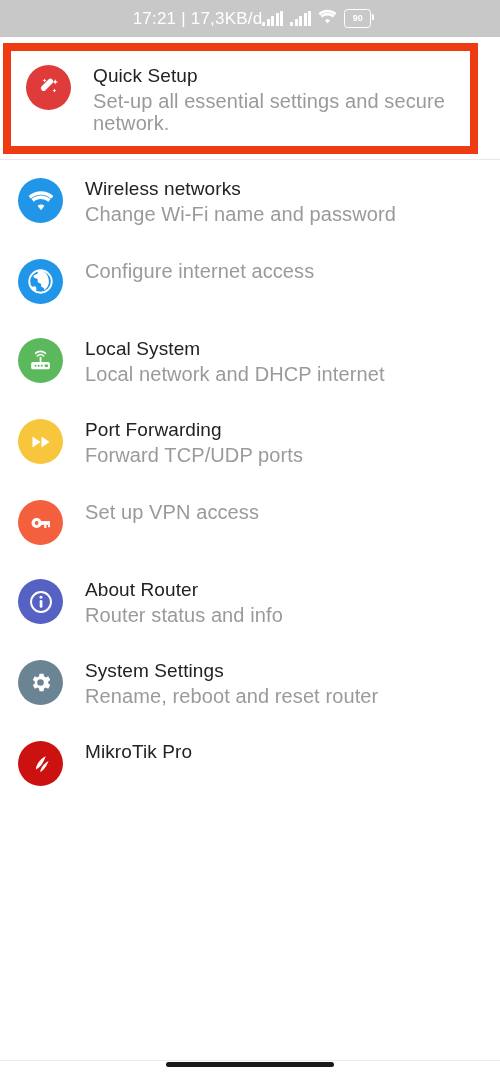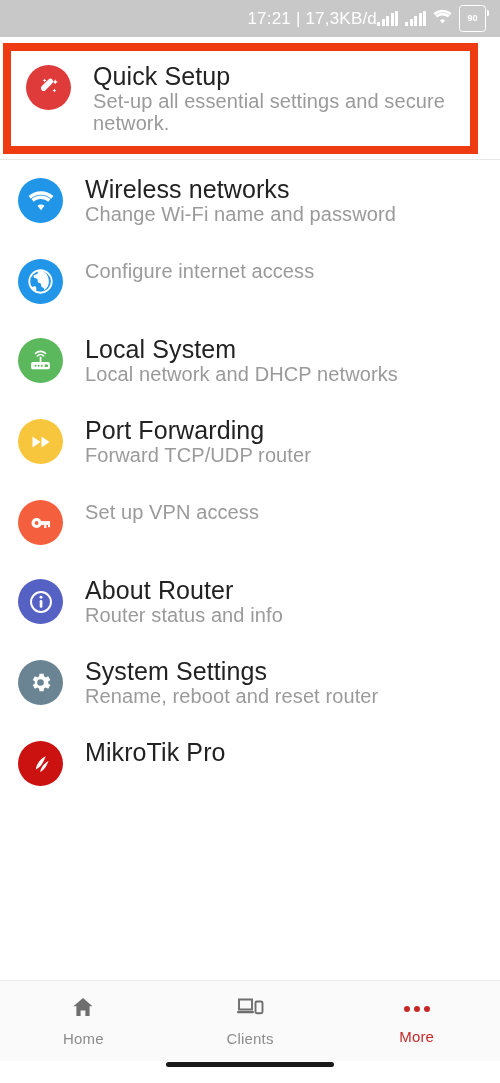--- a/index.html
+++ b/index.html
@@ -14,21 +14,21 @@
     overflow: hidden;
     position: relative;
   }
 
   
   .status-bar {
     height: 37px;
     background: #c8c8c8;
     display: flex;
     align-items: center;
-    justify-content: flex-end;
+    justify-content: center;
     padding: 0 14px 0 18px;
     box-sizing: border-box;
   }
   .status-left {
     font-size: 17px;
     color: #ffffff;
     letter-spacing: 0.2px;
     white-space: nowrap;
   }
   .status-right {
@@ -48,21 +48,21 @@
     background: #ffffff;
     border-radius: 0.5px;
   }
   .sig-bars i:nth-child(1) { height: 4px; }
   .sig-bars i:nth-child(2) { height: 7px; }
   .sig-bars i:nth-child(3) { height: 10px; }
   .sig-bars i:nth-child(4) { height: 13px; }
   .sig-bars i:nth-child(5) { height: 15px; }
   .battery {
     width: 27px;
-    height: 27px;
+    height: 19px;
     border: 1.6px solid #ffffff;
     border-radius: 3.5px;
     position: relative;
     display: flex;
     align-items: center;
     justify-content: center;
     box-sizing: border-box;
   }
   .battery:after {
     content: "";
@@ -122,21 +122,21 @@
     margin-right: 22px;
     margin-top: 2px;
   }
   .icon-circle svg { display: block; }
 
   .row-text {
     flex: 1;
     padding-top: 1px;
   }
   .row-title {
-    font-size: 25px;
+    font-size: 19px;
     color: #222222;
     line-height: 24px;
     letter-spacing: 0.1px;
   }
   .row-sub {
     font-size: 20px;
     color: #9a9a9a;
     line-height: 22px;
     margin-top: 2px;
     letter-spacing: 0.1px;
@@ -293,34 +293,34 @@
         <circle cx="11.2" cy="18" r="1" fill="#5cb85c"></circle>
         <circle cx="14.2" cy="18" r="1" fill="#5cb85c"></circle>
         <rect x="17" y="16.8" width="3.2" height="2.4" rx="0.6" fill="#5cb85c"></rect>
         <rect x="12.2" y="9.5" width="1.7" height="5.5" fill="#fff"></rect>
         <path d="M9.9 8.6a4.4 4.4 0 016.2 0" fill="none" stroke="#fff" stroke-width="1.5" stroke-linecap="round"></path>
         <path d="M8.2 6.1a7 7 0 019.6 0" fill="none" stroke="#fff" stroke-width="1.5" stroke-linecap="round"></path>
       </svg>
     </div>
     <div class="row-text">
       <div class="row-title">Local System</div>
-      <div class="row-sub">Local network and DHCP networks</div>
+      <div class="row-sub">Local network and DHCP internet</div>
     </div>
   </div>
 
   <div class="menu-row">
     <div class="icon-circle" style="background:#f8c63d">
       <svg width="24" height="24" viewBox="0 0 24 24">
         <path d="M3.5 6.5l8 5.5-8 5.5z" fill="#fff"></path>
         <path d="M12.5 6.5l8 5.5-8 5.5z" fill="#fff"></path>
       </svg>
     </div>
     <div class="row-text">
       <div class="row-title">Port Forwarding</div>
-      <div class="row-sub">Forward TCP/UDP router</div>
+      <div class="row-sub">Forward TCP/UDP ports</div>
     </div>
   </div>
 
   <div class="menu-row">
     <div class="icon-circle" style="background:#f4603e">
       <svg width="26" height="26" viewBox="0 0 26 26">
         <circle cx="8.6" cy="13" r="5.1" fill="#fff"></circle>
         <circle cx="8.6" cy="13" r="1.9" fill="#f4603e"></circle>
         <rect x="11.5" y="11.1" width="10.5" height="3.8" fill="#fff"></rect>
         <rect x="16.2" y="14.6" width="2.2" height="3.4" fill="#fff"></rect>
@@ -367,48 +367,16 @@
     </div>
     <div class="row-text">
       <div class="row-title">MikroTik Pro</div>
     </div>
   </div>
 
   <div class="spacer"></div>
 </div>
 
 <div class="bottom-nav">
-  <div class="nav-items">
-
-    <div class="nav-item">
-      <span>
-        <svg width="26" height="24" viewBox="0 0 24 24">
-          <path d="M12 3L2.5 11.2h2.9V21h4.2v-5.6h4.8V21h4.2v-9.8h2.9z" fill="#6e6e6e"></path>
-        </svg>
-      </span>
-      <span class="nav-label">Home</span>
-    </div>
-
-    <div class="nav-item">
-      <span>
-        <svg width="30" height="24" viewBox="0 0 30 24">
-          <path d="M4 4.5h13v10H4z" fill="none" stroke="#6e6e6e" stroke-width="1.9"></path>
-          <rect x="2" y="16" width="17" height="2.2" rx="1" fill="#6e6e6e"></rect>
-          <rect x="20.5" y="6.5" width="7" height="11.7" rx="1.4" fill="none" stroke="#6e6e6e" stroke-width="1.9"></rect>
-        </svg>
-      </span>
-      <span class="nav-label">Clients</span>
-    </div>
-
-    <div class="nav-item active">
-      <span class="dots">
-        <i></i>
-          <i></i>
-          <i></i>
-      </span>
-      <span class="nav-label">More</span>
-    </div>
-
-  </div>
   <div class="home-indicator-area">
     <div class="home-indicator"></div>
   </div>
 </div>
 
 </body></html>

